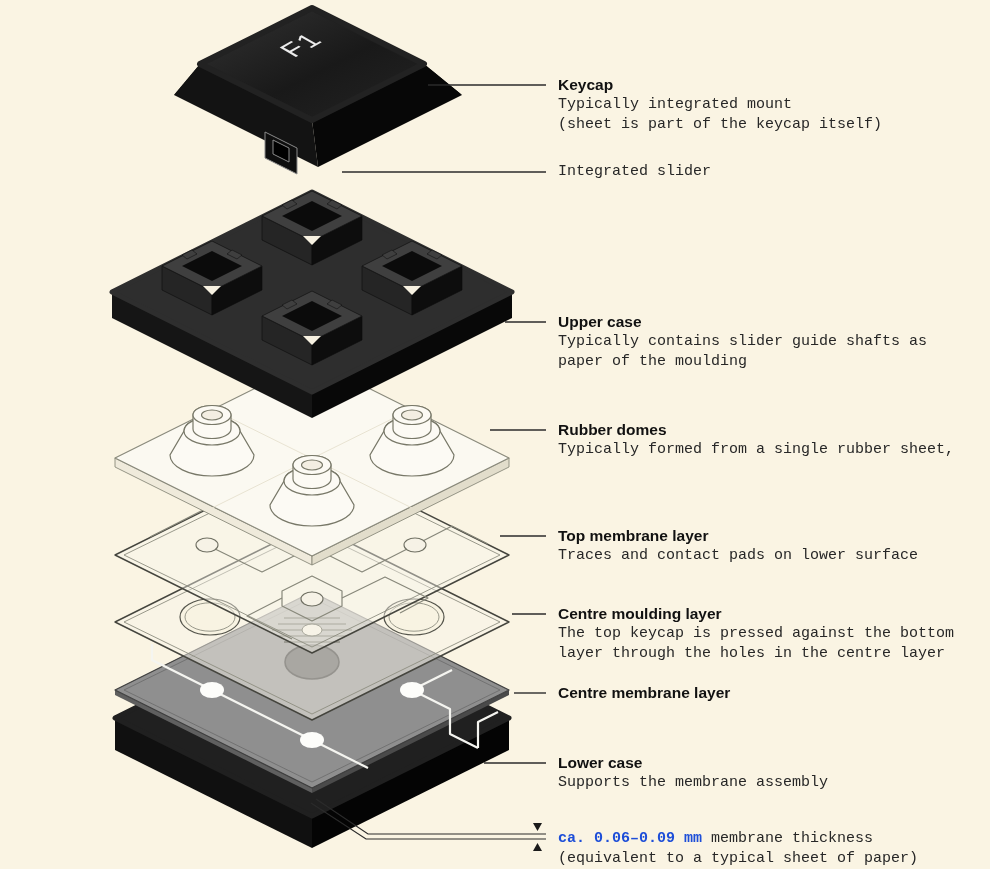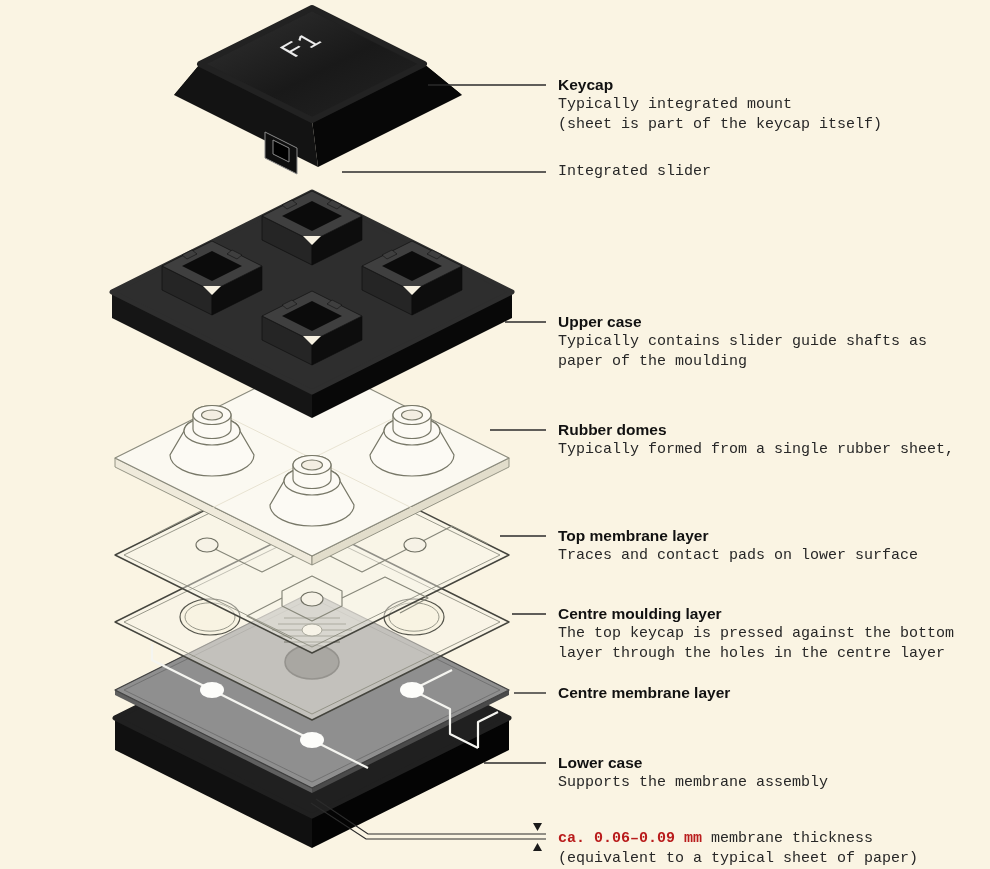--- a/index.html
+++ b/index.html
@@ -3,21 +3,21 @@
 <meta charset="utf-8">
 <style>
   html,body{margin:0;padding:0;background:#faf4e3;}
   #stage{position:relative;width:990px;height:869px;background:#faf4e3;overflow:hidden;
          font-family:"Liberation Sans",sans-serif;}
   #diagram-svg{position:absolute;left:0;top:0;}
   .callout{position:absolute;left:558px;width:430px;color:#1d1d1d;
            font-size:15px;line-height:20px;}
   .c-title{font-weight:bold;font-size:15.5px;color:#111;}
   .c-line{color:#272727;font-family:Liberation Mono, monospace;}
-  .c-inline-bold{font-weight:bold;color:#b91c1c;}
+  .c-inline-bold{font-weight:bold;color:#1d4ed8;}
 </style>
 </head>
 <body>
 
 <div id="stage">
 
 <svg id="diagram-svg" width="990" height="869" viewBox="0 0 990 869">
   <defs>
     <linearGradient id="kcTop" x1="0" y1="0" x2="1" y2="1">
       <stop offset="0" stop-color="#333333"></stop>

